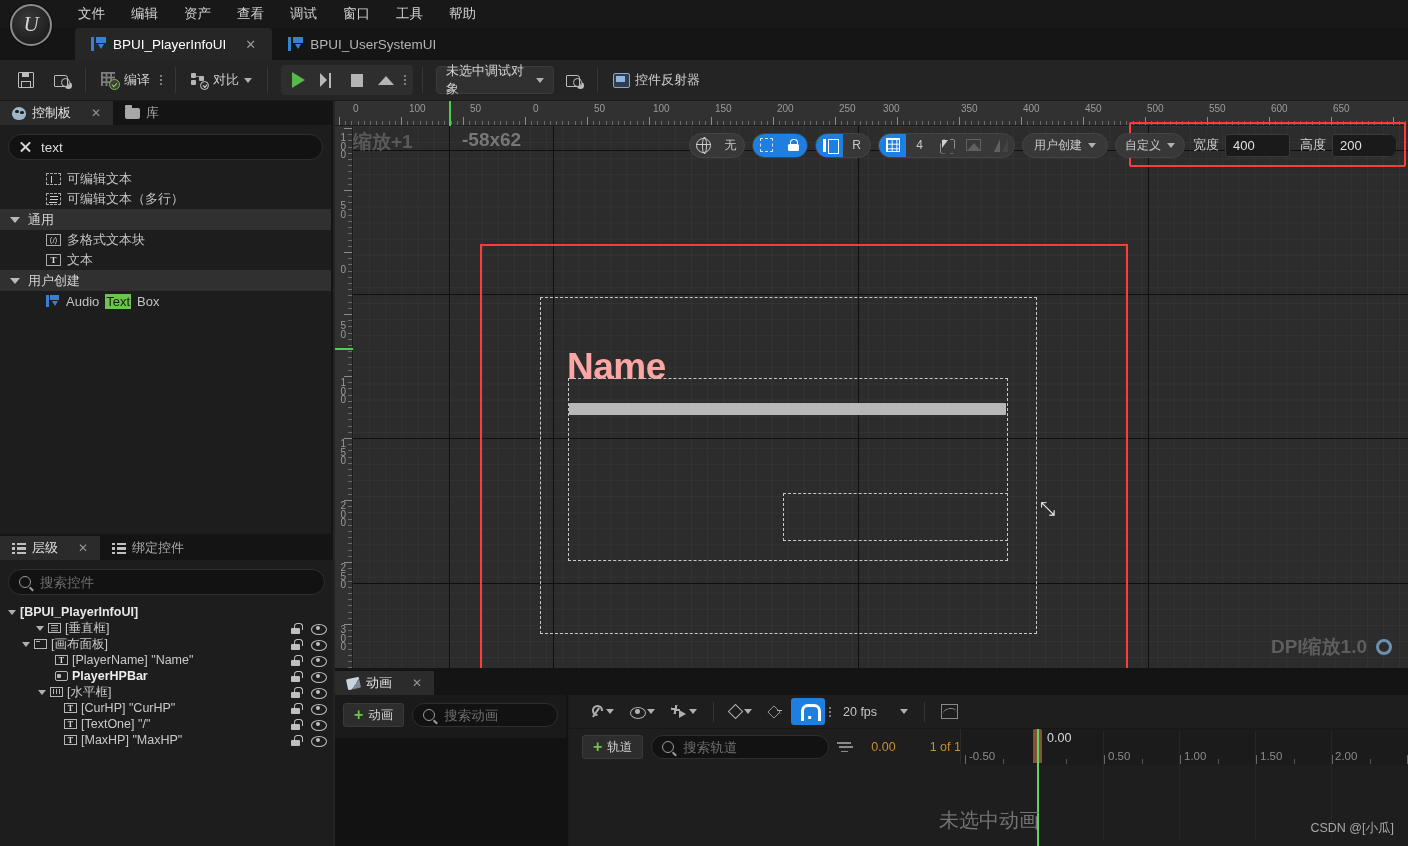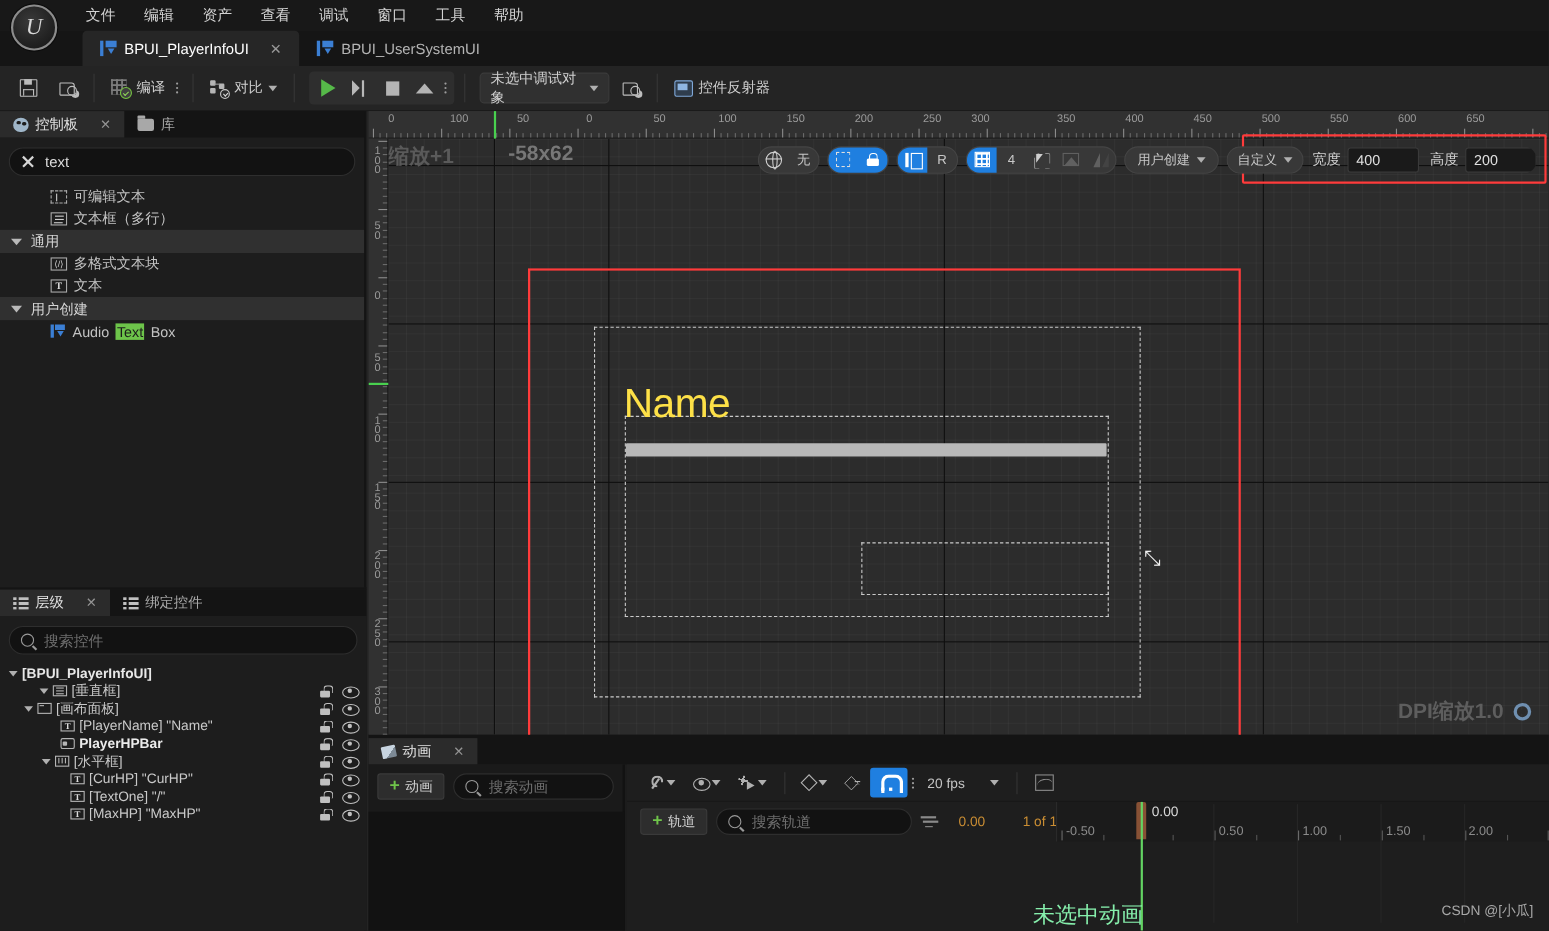--- a/index.html
+++ b/index.html
@@ -176,21 +176,21 @@
 
   .zoomlbl{position:absolute;left:18px;top:28px;font-size:19px;color:#5a5a5a;font-weight:bold;z-index:3;}
   .dimlbl{position:absolute;left:127px;top:28px;font-size:19px;color:#777;font-weight:bold;z-index:3;}
   .dpilbl{position:absolute;right:16px;bottom:8px;font-size:19px;color:#5e5e5e;font-weight:bold;display:flex;align-items:center;gap:9px;z-index:3;}
   .gear{width:16px;height:16px;border-radius:50%;border:3px solid #6f8fb0;position:relative;}
   .gear:after{content:"";position:absolute;left:3px;top:3px;width:4px;height:4px;border-radius:50%;background:#2b2b2b;}
 
   
   .wsel{position:absolute;border:2px solid #ff3b3b;z-index:6;}
   .dashbox{position:absolute;border:1px dashed #c9c9c9;z-index:6;}
-  .pv-name{position:absolute;font-size:37px;font-weight:normal;color:#fde047;z-index:7;letter-spacing:-.5px;}
+  .pv-name{position:absolute;font-size:37px;font-weight:bold;color:#fca5a5;z-index:7;letter-spacing:-.5px;}
   .pv-hp{position:absolute;background:#b8b8b8;border-radius:1px;z-index:7;}
   .pv-hptext{position:absolute;font-size:27px;font-weight:bold;color:#ffffff;z-index:7;letter-spacing:-.3px;}
   .resize-h{position:absolute;z-index:8;color:#f2f2f2;font-size:19px;}
 
   
   .cvtoolbar{position:absolute;right:4px;top:30px;height:28px;display:flex;align-items:center;gap:0;z-index:10;}
   .cvgrp{display:flex;align-items:center;background:#383838;border-radius:13px;height:25px;overflow:hidden;margin-right:7px;
     border:1px solid #444;}
   .cvbtn{height:25px;min-width:27px;display:flex;align-items:center;justify-content:center;color:#c8c8c8;font-size:12px;
     padding:0 5px;cursor:default;}
@@ -269,21 +269,21 @@
     box-shadow:2px 4px 0 -0px #8a8a8a;}
   .filterico:after{content:"";position:absolute;left:4px;top:9px;width:7px;height:1.5px;background:#8a8a8a;}
   .tl-ruler{position:absolute;left:390px;top:34px;width:448px;height:36px;background:#1b1b1b;border-left:1px solid #2a2a2a;}
   .tl-lbl{position:absolute;bottom:3px;font-size:11.5px;color:#8b8b8b;}
   .tl-tick{position:absolute;bottom:1px;width:1.3px;height:9px;background:#6a6a6a;}
   .tl-tick.sm{height:5px;background:#555;}
   .tl-vline{position:absolute;top:36px;width:1px;height:108px;background:#262626;}
   .playhead{position:absolute;left:72px;top:0;width:9px;height:34px;background:#9a5a3a;border-radius:2px 2px 0 0;opacity:.85;}
   .playhead-line{position:absolute;left:76px;top:0;width:2px;height:144px;background:#63d463;}
   .phlabel{position:absolute;left:86px;top:2px;font-size:12.5px;color:#d9d9d9;}
-  .noanim{position:absolute;left:0;right:0;bottom:3px;text-align:center;font-size:20px;color:#86efac;}
+  .noanim{position:absolute;left:0;right:0;bottom:14px;text-align:center;font-size:20px;color:#737373;}
   .watermark{position:absolute;right:14px;bottom:11px;font-size:12.5px;color:#a8a8a8;}
   .orange{color:#c98d33;font-size:12.5px;}
 </style>
 </head>
 <body>
 
 <div id="app">
 
   <div class="menubar">
     <div class="menu-items">
@@ -407,22 +407,22 @@
     <div class="searchbox">
       <span class="xmark"></span>
       <input value="text" style="">
     </div>
 
     <div class="wrow">
       <span class="wico edtext"></span>
       <span>可编辑文本</span>
     </div>
     <div class="wrow">
-      <span class="wico tboxml"></span>
-      <span>文本框（多行）</span>
+      <span class="wico edml"></span>
+      <span>可编辑文本（多行）</span>
     </div>
 
     <div class="cat-row">
       <span class="tri-d"></span>
       <span>通用</span>
     </div>
     <div class="wrow">
       <span class="wico rich">⟨/⟩</span>
       <span>多格式文本块</span>
     </div>

